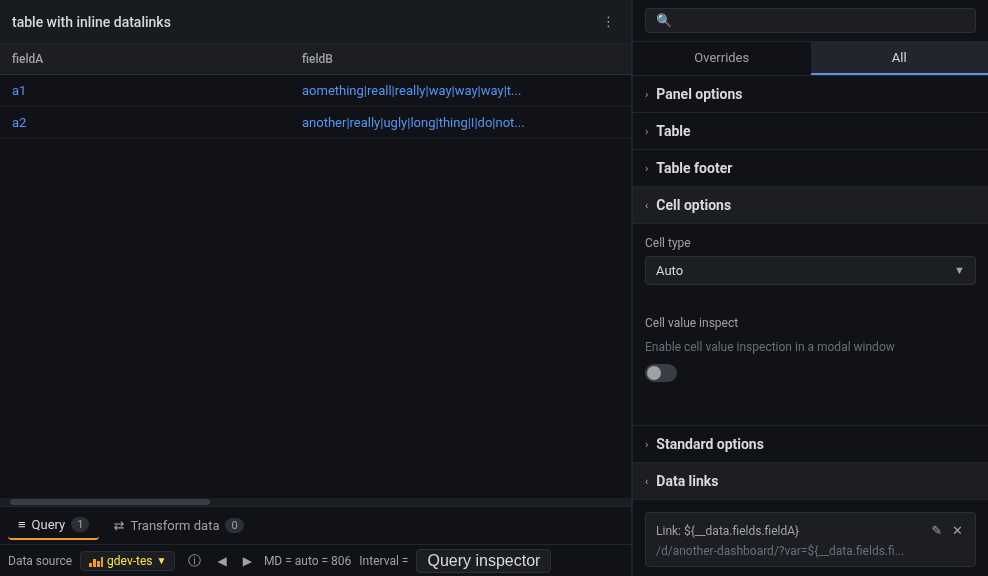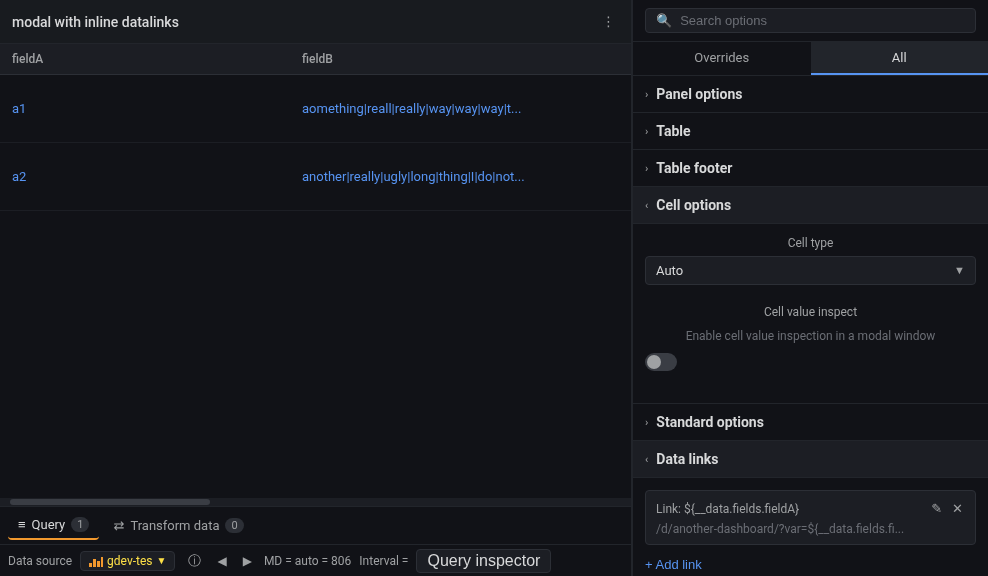--- a/index.html
+++ b/index.html
@@ -78,21 +78,21 @@
       font-weight: 500;
       border-bottom: 1px solid #2c2f36;
       font-size: 12px;
     }
 
     .data-table tbody tr {
       border-bottom: 1px solid #1c1e24;
     }
 
     .data-table tbody td {
-      padding: 26px 12px;
+      padding: 8px 12px;
       color: #5794f2;
       margin-top: 9px;
     }
 
     .data-table tbody td.field-a {
       width: 290px;
     }
 
     .data-table tbody td.field-b {
       color: #5794f2;
@@ -307,22 +307,21 @@
 
     
     .section-content {
       background: #111217;
       border-bottom: 1px solid #22252b;
       padding: 12px;
     }
 
     
     .field-group {
-      margin-bottom: 20px;
-      text-align: center;
+      margin-bottom: 31px;
     }
 
     .field-label {
       font-size: 12px;
       color: #9fa1a3;
       margin-bottom: 6px;
     }
 
     .select-input {
       width: 100%;
@@ -442,21 +441,21 @@
     }
   </style>
 </head>
 <body>
 
 <div class="main-area">
 
   <div class="left-panel">
 
     <div class="panel-header">
-      <span class="panel-title">modal with inline datalinks</span>
+      <span class="panel-title">table with inline datalinks</span>
       <button class="panel-menu-btn">⋮</button>
     </div>
 
     <div class="table-area">
       <table class="data-table">
         <thead>
           <tr>
             <th>fieldA</th>
             <th>fieldB</th>
           </tr>
@@ -512,21 +511,20 @@
       <span class="status-text">Interval =</span>
       <button class="query-inspector-btn">Query inspector</button>
     </div>
   </div>
 
   <div class="right-panel">
 
     <div class="search-bar">
       <div class="search-input-wrap">
         <span class="search-icon">🔍</span>
-        <input class="search-input" type="text" placeholder="Search options" style="">
       </div>
     </div>
 
     <div class="filter-tabs">
       <div class="filter-tab">Overrides</div>
       <div class="filter-tab active">All</div>
     </div>
 
     <div class="section-row">
       <span class="section-chevron">›</span>

